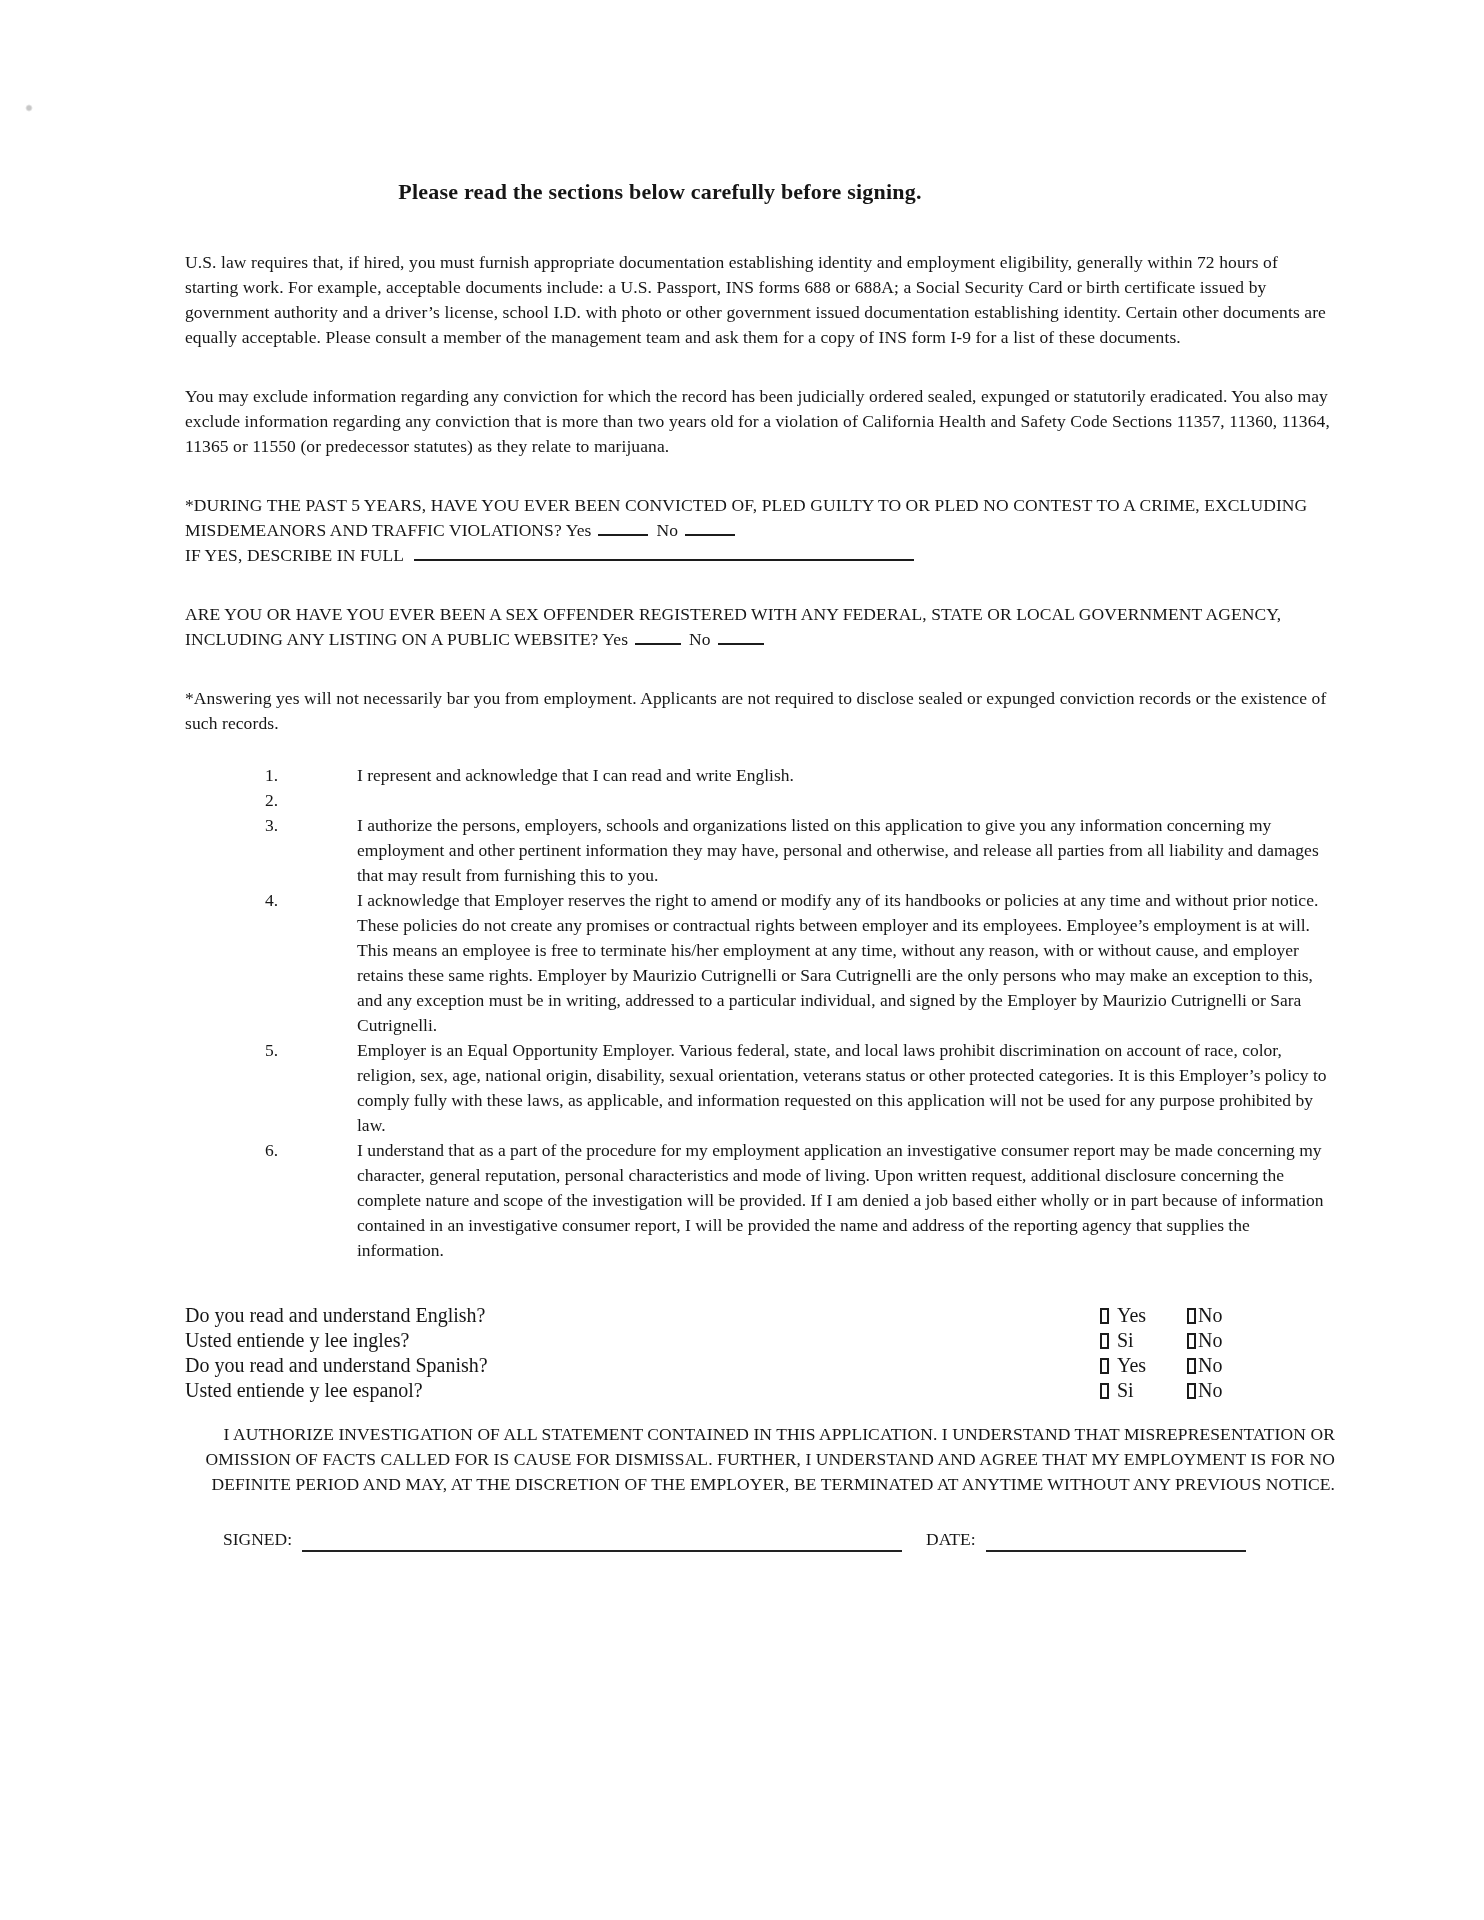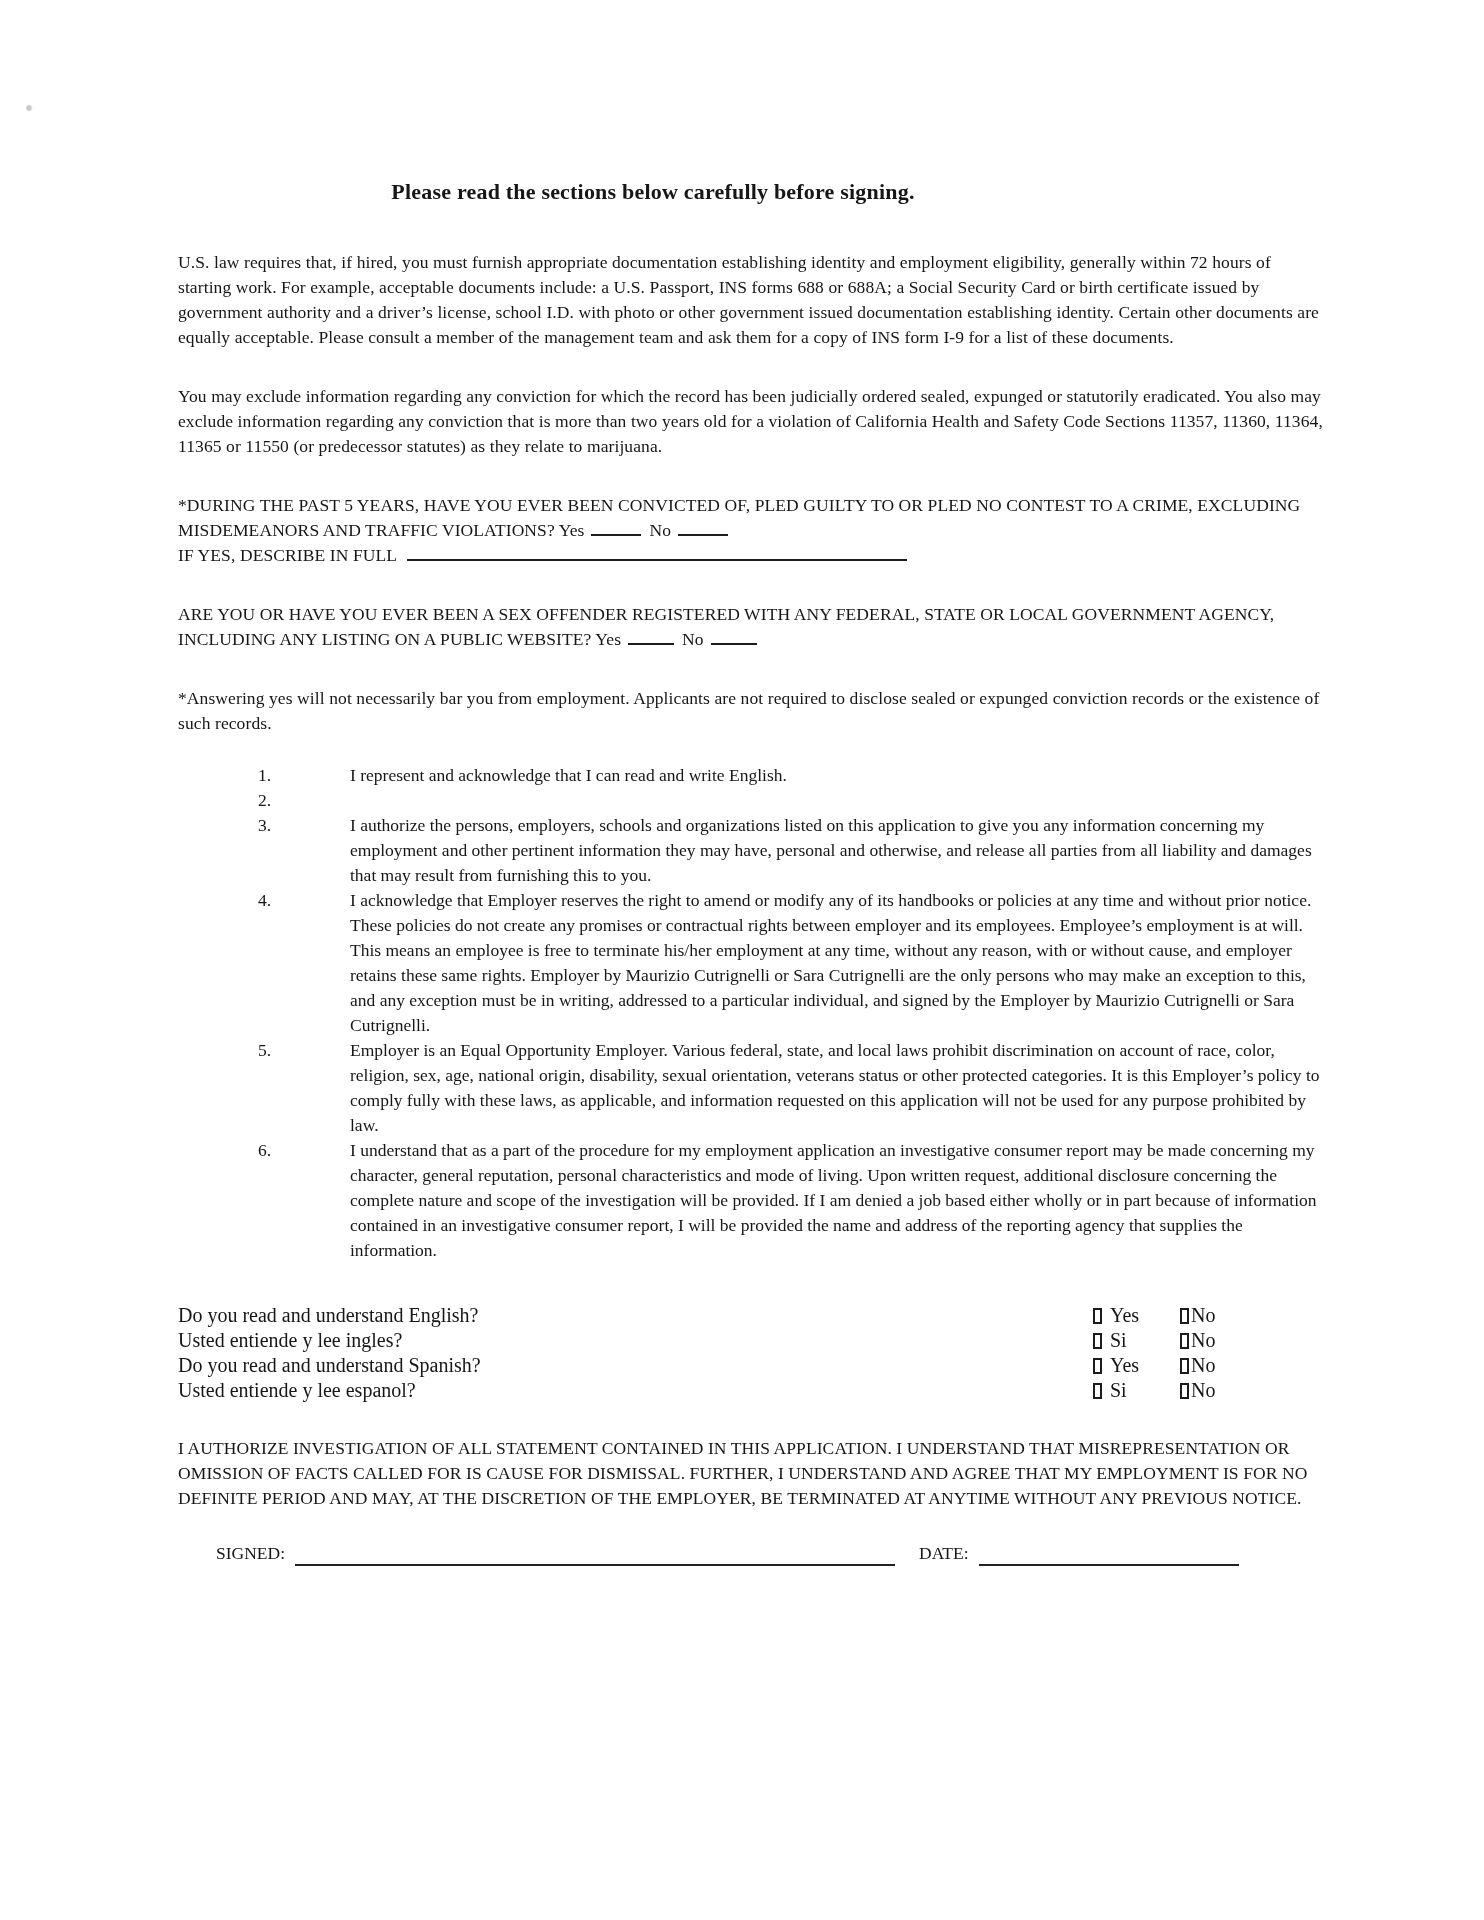--- a/index.html
+++ b/index.html
@@ -12,21 +12,21 @@
     font-family:"Liberation Serif", serif;
     color:#161616;
     overflow:hidden;
   }
   .speck{
     position:absolute; left:24px; top:104px; width:10px; height:8px;
     background:radial-gradient(circle, #b9b9b9 0 30%, transparent 60%);
     opacity:.8;
   }
   .content{
-    position:absolute; left:178px; top:0; width:1150px;font-family:Liberation Serif, serif;
+    position:absolute; left:185px; top:0; width:1150px;font-family:Liberation Serif, serif;
   }
   .title{
     margin-top:178px;
     width:950px;
     text-align:center;
     font-size:22px;
     font-weight:bold;
     letter-spacing:.2px;
     line-height:28px;
   }
@@ -56,21 +56,21 @@
   .cb-g{ position:absolute; top:0; white-space:nowrap; }
   .pos-yes{ left:915px; }
   .pos-no{ left:1002px; }
   .cb{
     display:inline-block; width:9px; height:16px;
     border:2px solid #1b1b1b;
     vertical-align:-2px;
   }
   .cb-sp{ margin-right:8px; }
   .cb-t{ margin-right:2px; }
-  .auth{ margin-top:33px; }
+  .auth{ margin-top:19px;text-align:right; }
   .sig-row{
     margin-top:30px;
     padding-left:38px;
     display:flex;
     align-items:flex-end;
     font-size:17.5px;
     line-height:25px;
   }
   .sig-line{
     display:inline-block;

